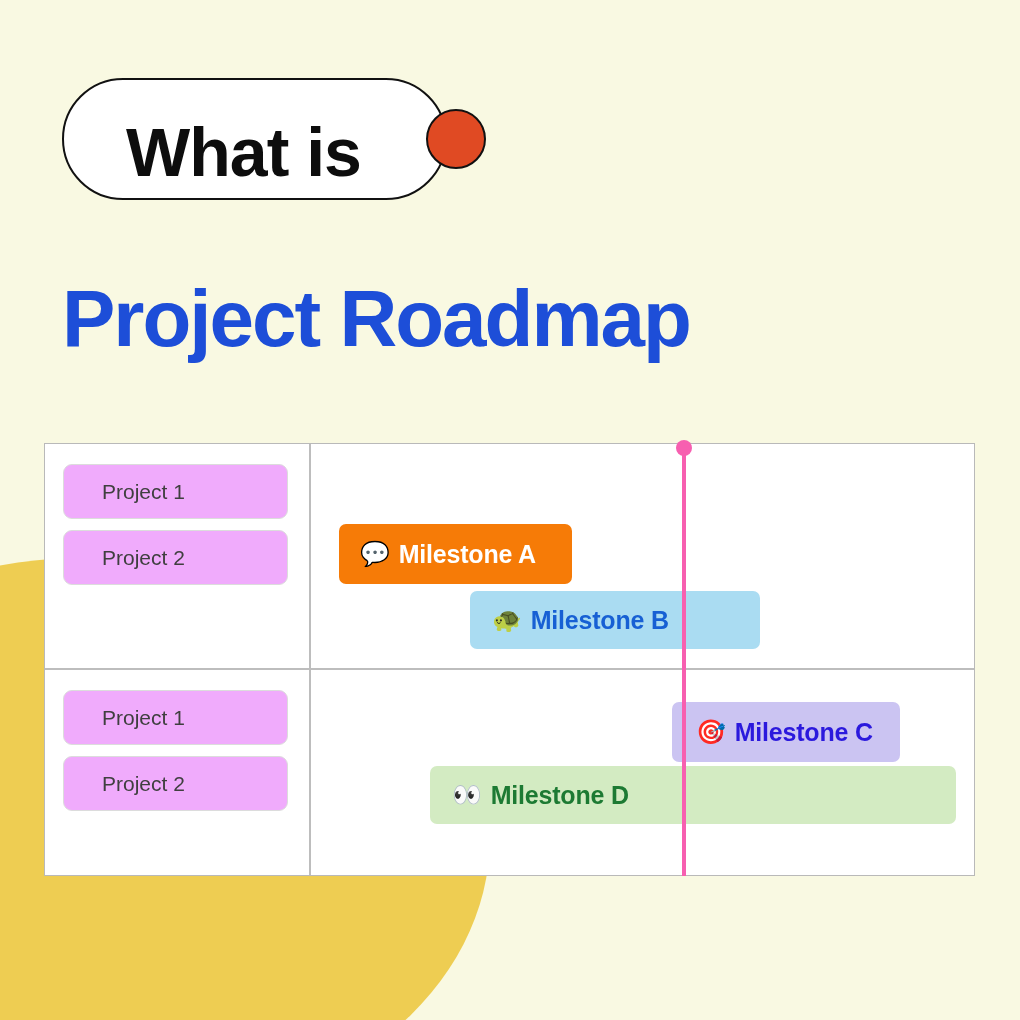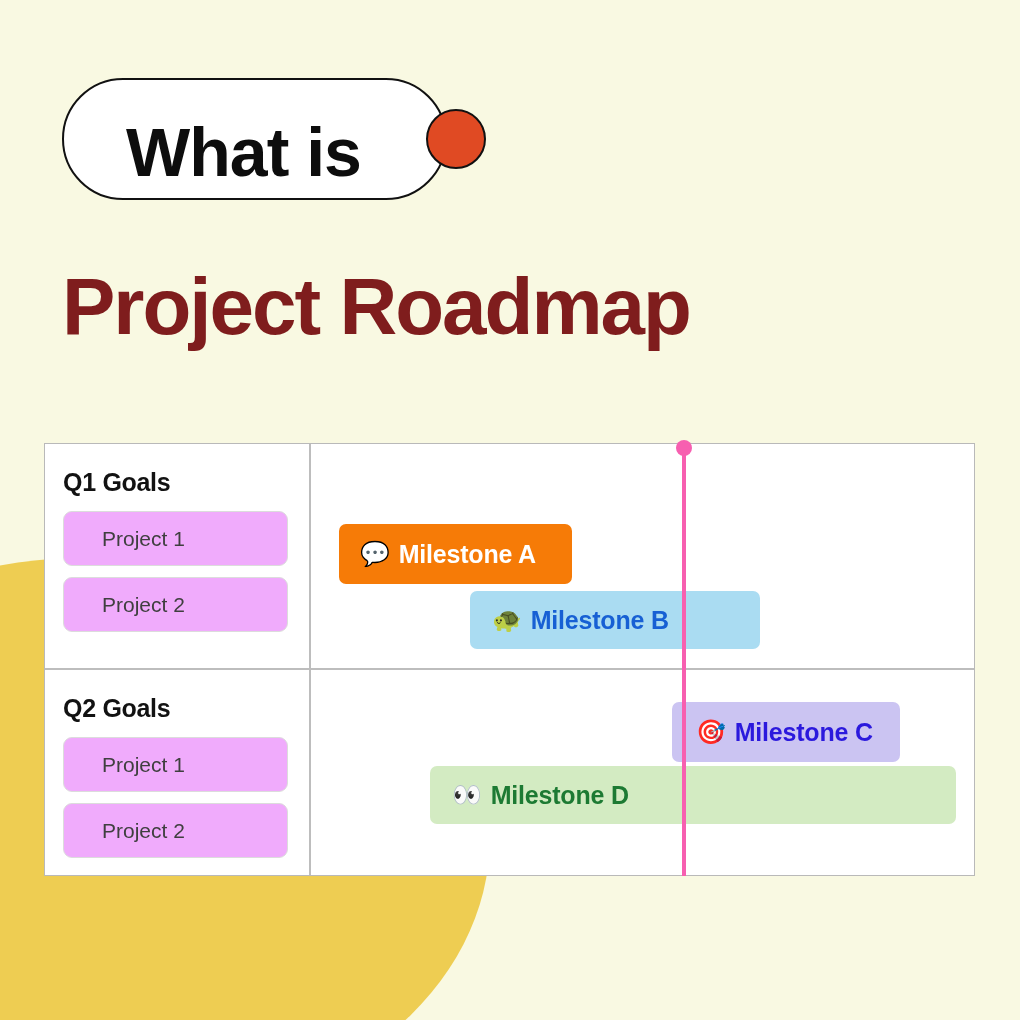--- a/index.html
+++ b/index.html
@@ -74,26 +74,26 @@
     border-radius: 50%;
     background: #e04a23;
     border: 2px solid #111111;
     box-sizing: border-box;
     z-index: 3;
   }
 
   #page-title {
     position: absolute;
     left: 62px;
-    top: 258px;
+    top: 270px;
     font-size: 80px;
     line-height: 98px;
     font-weight: 800;
     letter-spacing: -2px;
-    color: #7f1d1d;
+    color: #1d4ed8;
     white-space: nowrap;
   }
 
   
   #board {
     position: absolute;
     left: 44px;
     top: 443px;
     width: 931px;
     height: 433px;
@@ -219,39 +219,37 @@
   <div id="eyebrow-badge"></div>
   <div id="eyebrow-dot"></div>
   <div id="eyebrow-text">What is</div>
   <div id="page-title">Project Roadmap</div>
 </div>
 
 <div id="board">
 
   <div class="board-row row-q1">
     <div class="goals-col">
-      <div class="goals-title">Q1 Goals</div>
       <div class="project-box">Project 1</div>
       <div class="project-box">Project 2</div>
     </div>
     <div class="timeline-col">
       <div class="milestone" id="milestone-a" style="background: rgb(246, 123, 7); color: rgb(255, 255, 255);">
         <span class="emoji">💬</span>
         <span>Milestone A</span>
       </div>
       <div class="milestone" id="milestone-b" style="background: rgb(170, 220, 242); color: rgb(23, 96, 212);">
         <span class="emoji">🐢</span>
         <span>Milestone B</span>
       </div>
     </div>
   </div>
 
   <div class="board-row row-q2">
     <div class="goals-col">
-      <div class="goals-title">Q2 Goals</div>
       <div class="project-box">Project 1</div>
       <div class="project-box">Project 2</div>
     </div>
     <div class="timeline-col">
       <div class="milestone" id="milestone-c" style="background: rgb(203, 196, 242); color: rgb(43, 25, 221);">
         <span class="emoji">🎯</span>
         <span>Milestone C</span>
       </div>
       <div class="milestone" id="milestone-d" style="background: rgb(211, 235, 194); color: rgb(29, 122, 51);">
         <span class="emoji">👀</span>

